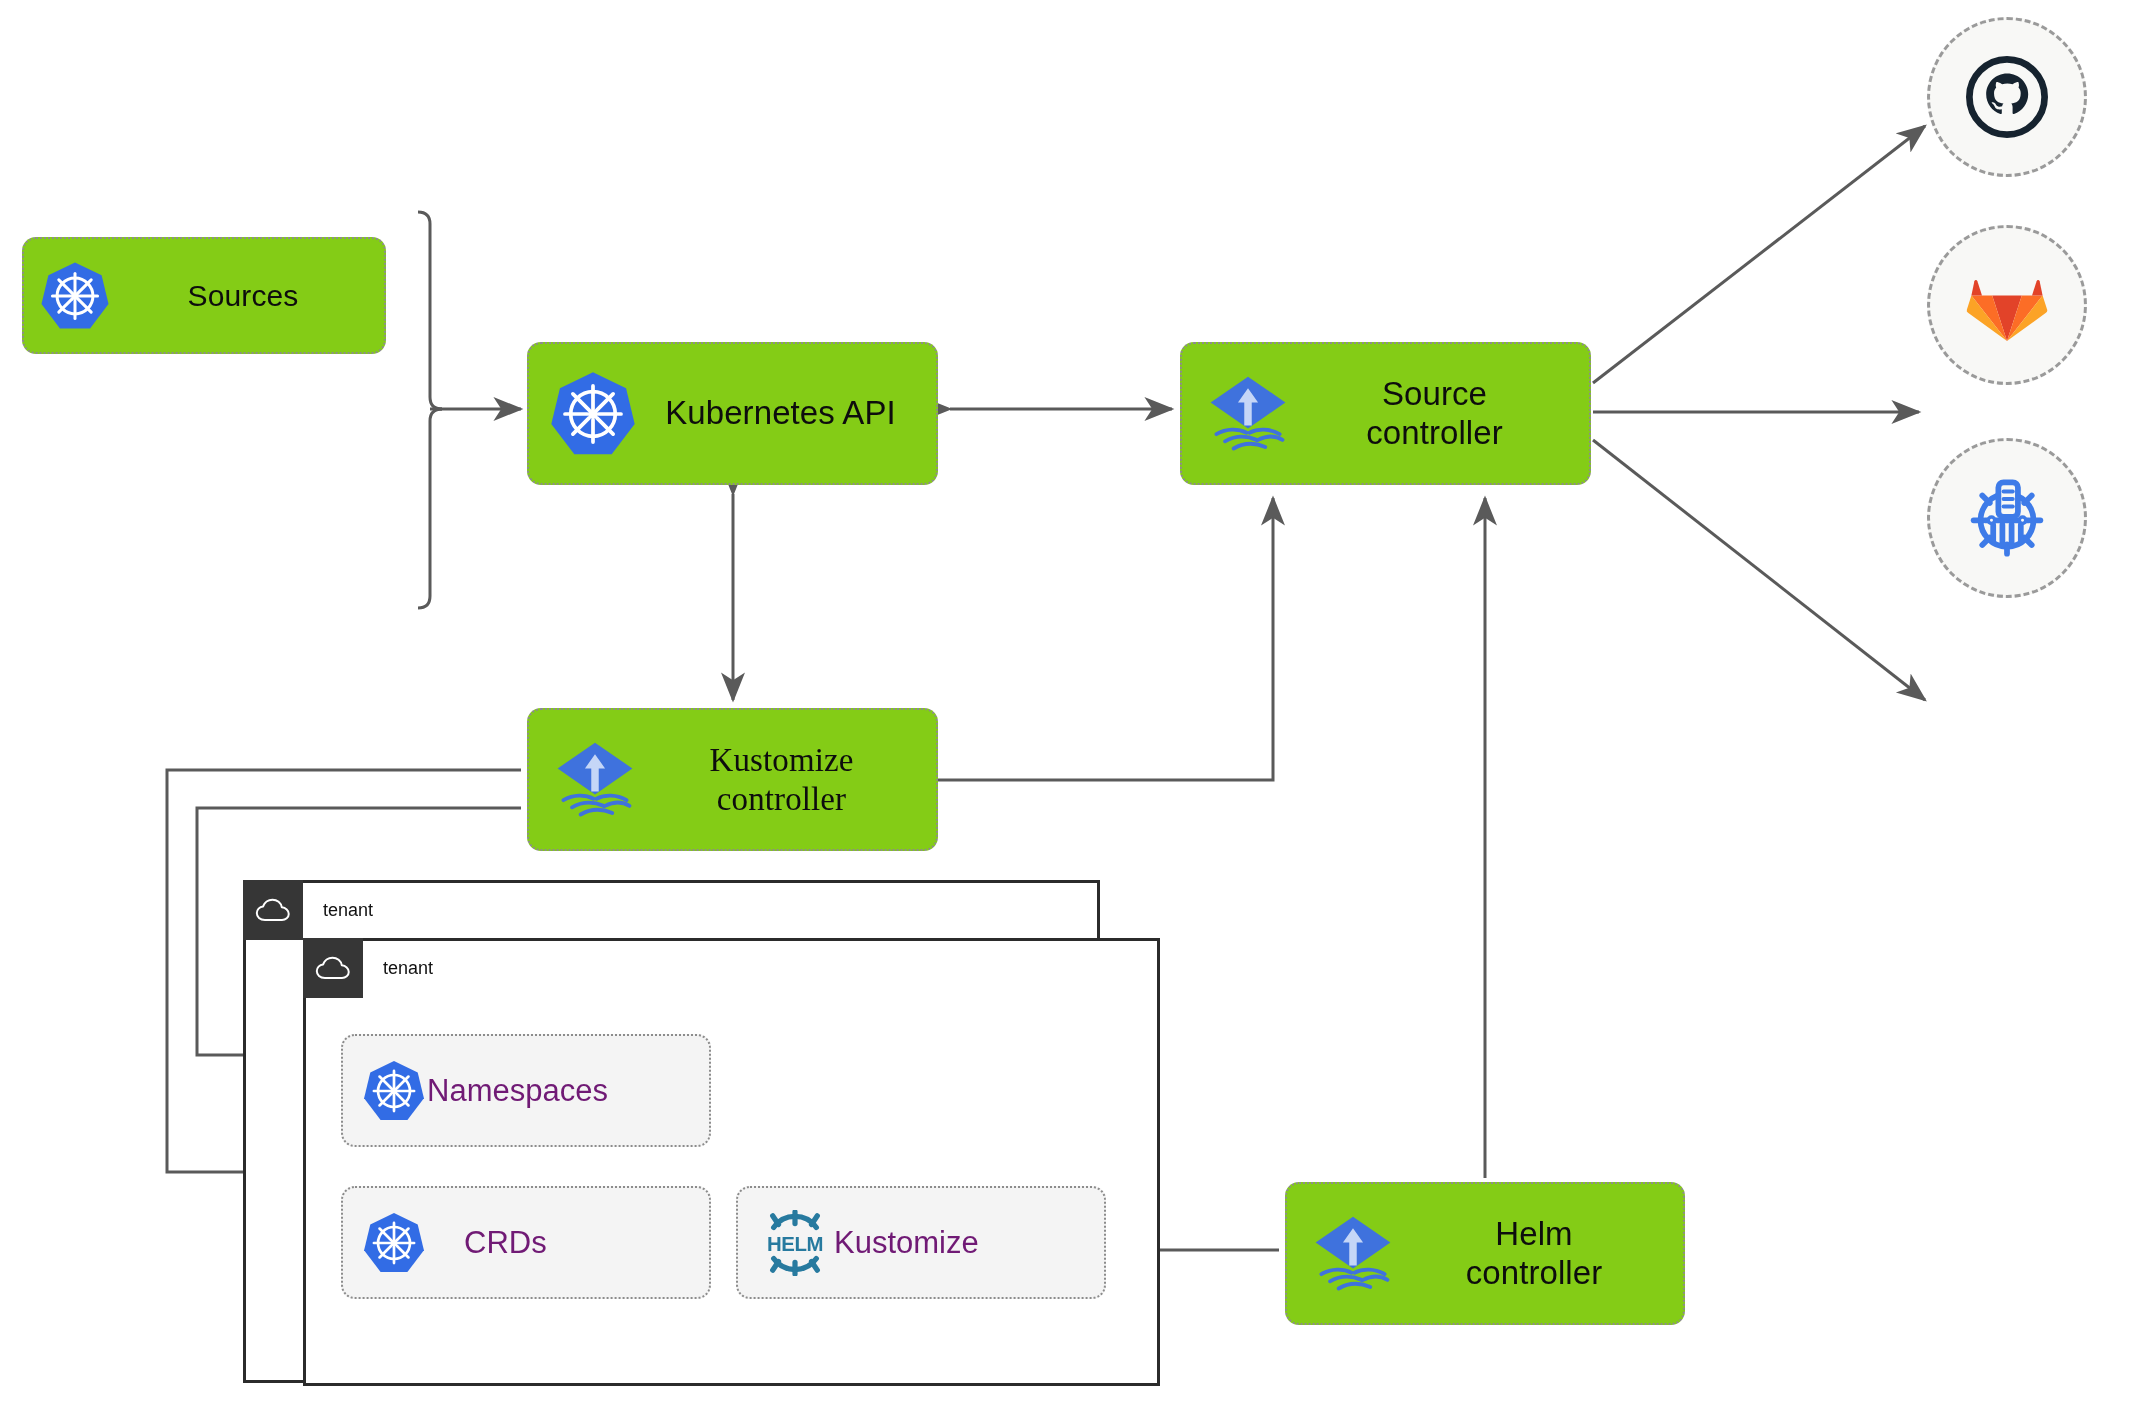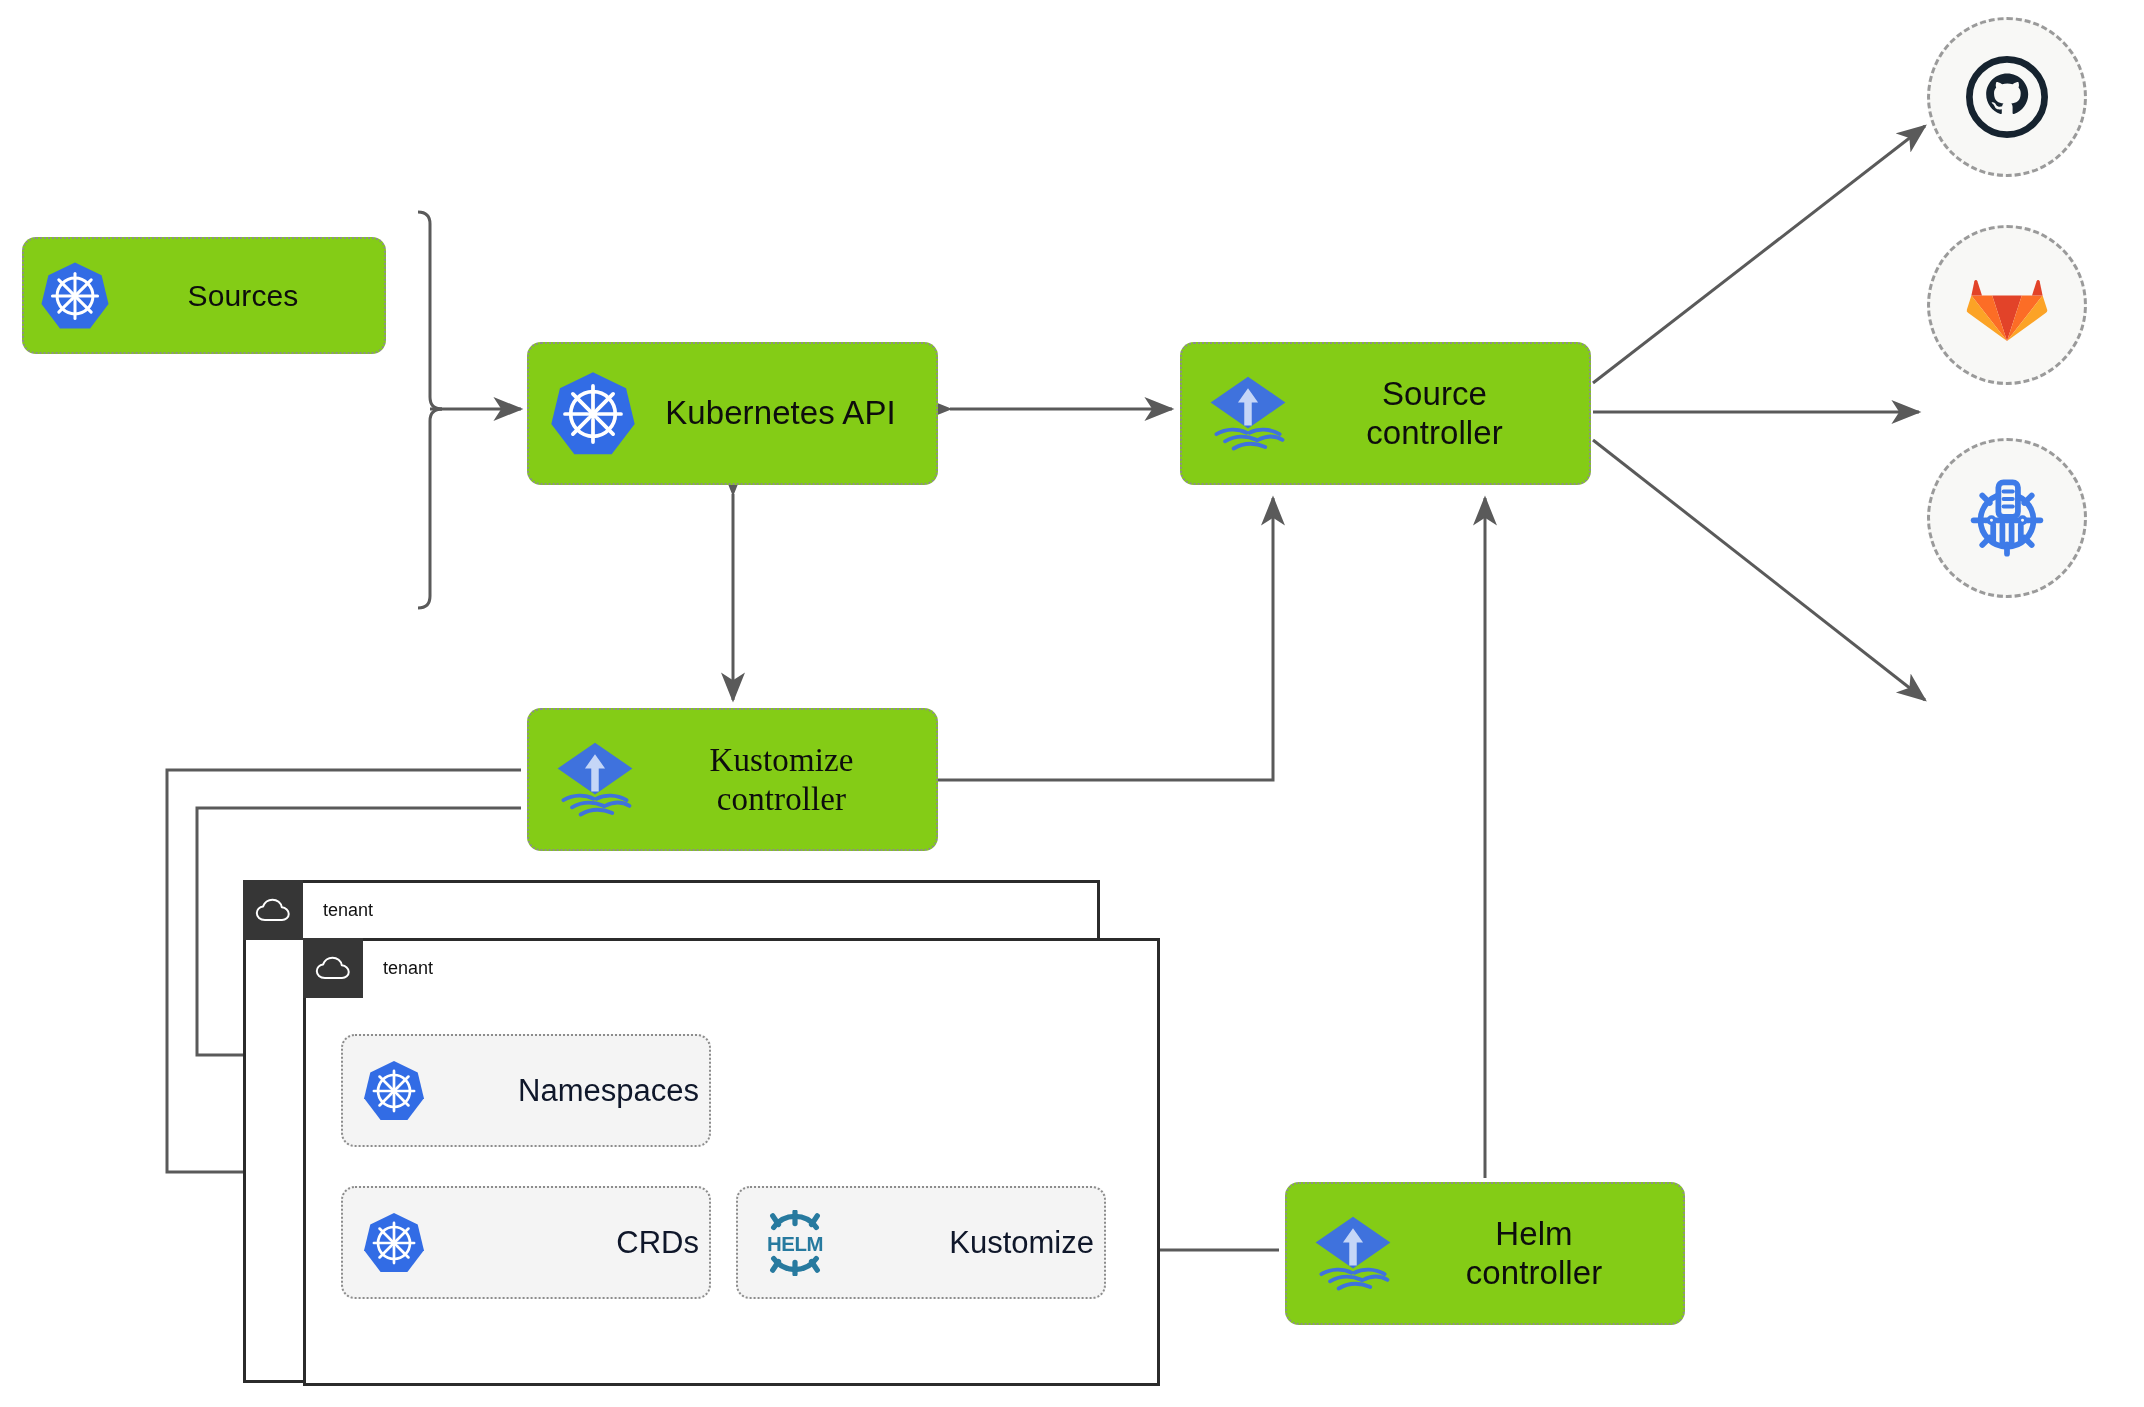--- a/index.html
+++ b/index.html
@@ -98,23 +98,23 @@
     background: #f4f4f4;
     border: 2px dotted #8c8c8c;
     border-radius: 14px;
     display: flex;
     align-items: center;
     padding: 0 10px 0 18px;
     z-index: 5;
   }
   .tile .lbl {
     flex: 1 1 auto;
-    text-align: right;
+    text-align: left;
     font-size: 31px;
-    color: #0f172a;
+    color: #701a75;
   }
   .t-ns   { left:341px; top:1034px; width:370px; height:113px; }
   .t-rbac { left:736px; top:1034px; width:370px; height:113px; }
   .t-crd  { left:341px; top:1186px; width:370px; height:113px;gap:37px; }
   .t-rel  { left:736px; top:1186px; width:370px; height:113px; }
 
   
   .circ {
     position: absolute;
     box-sizing: border-box;

